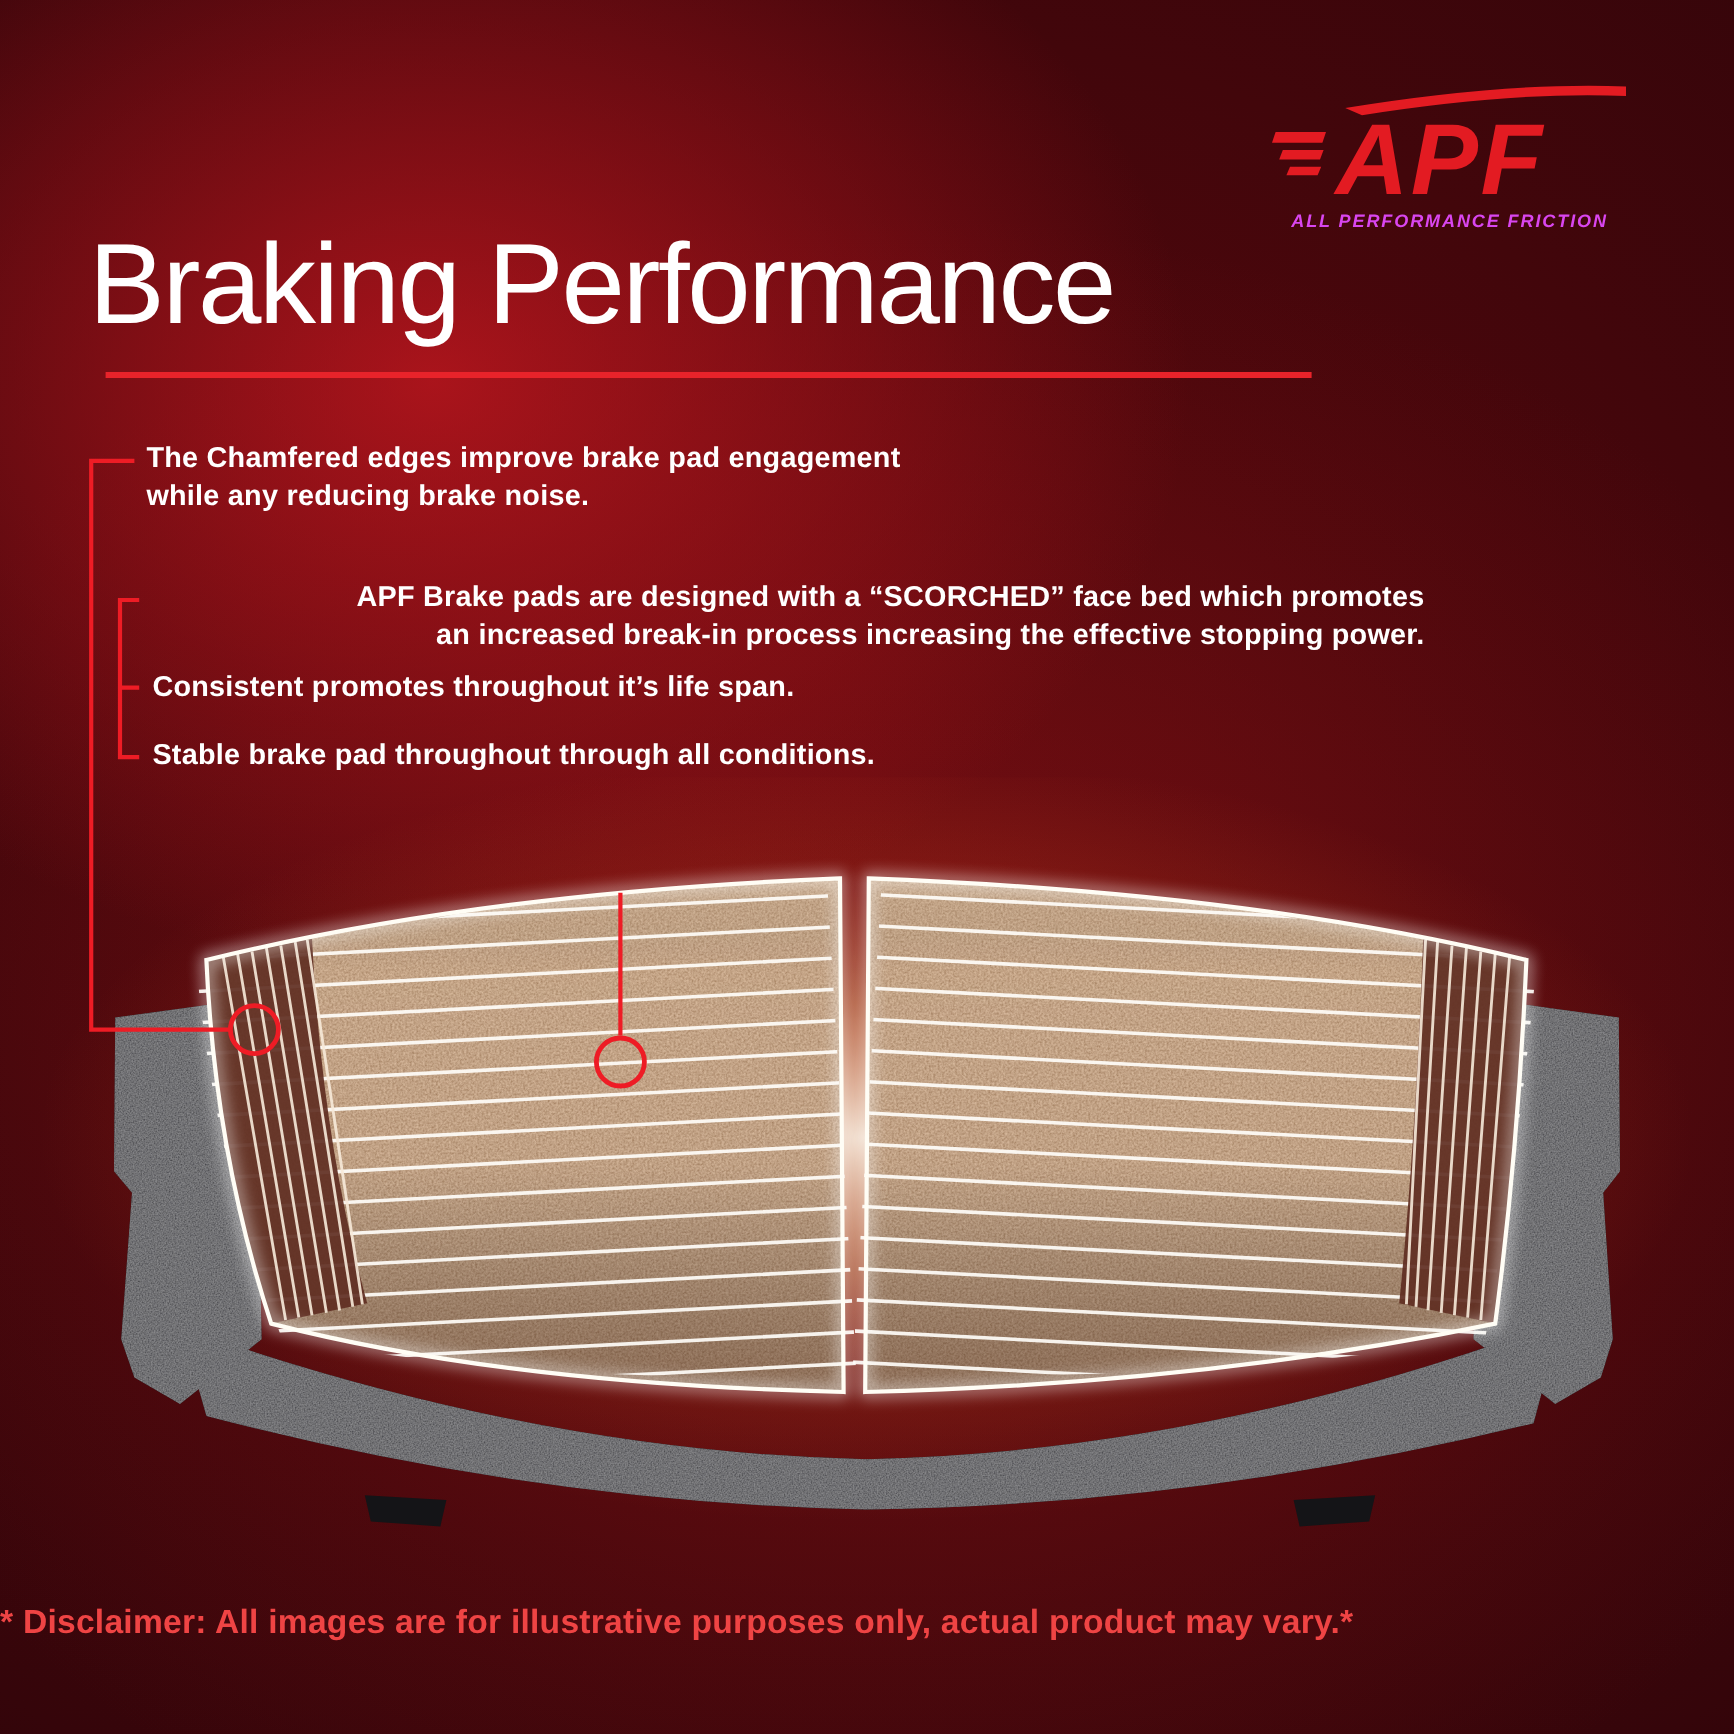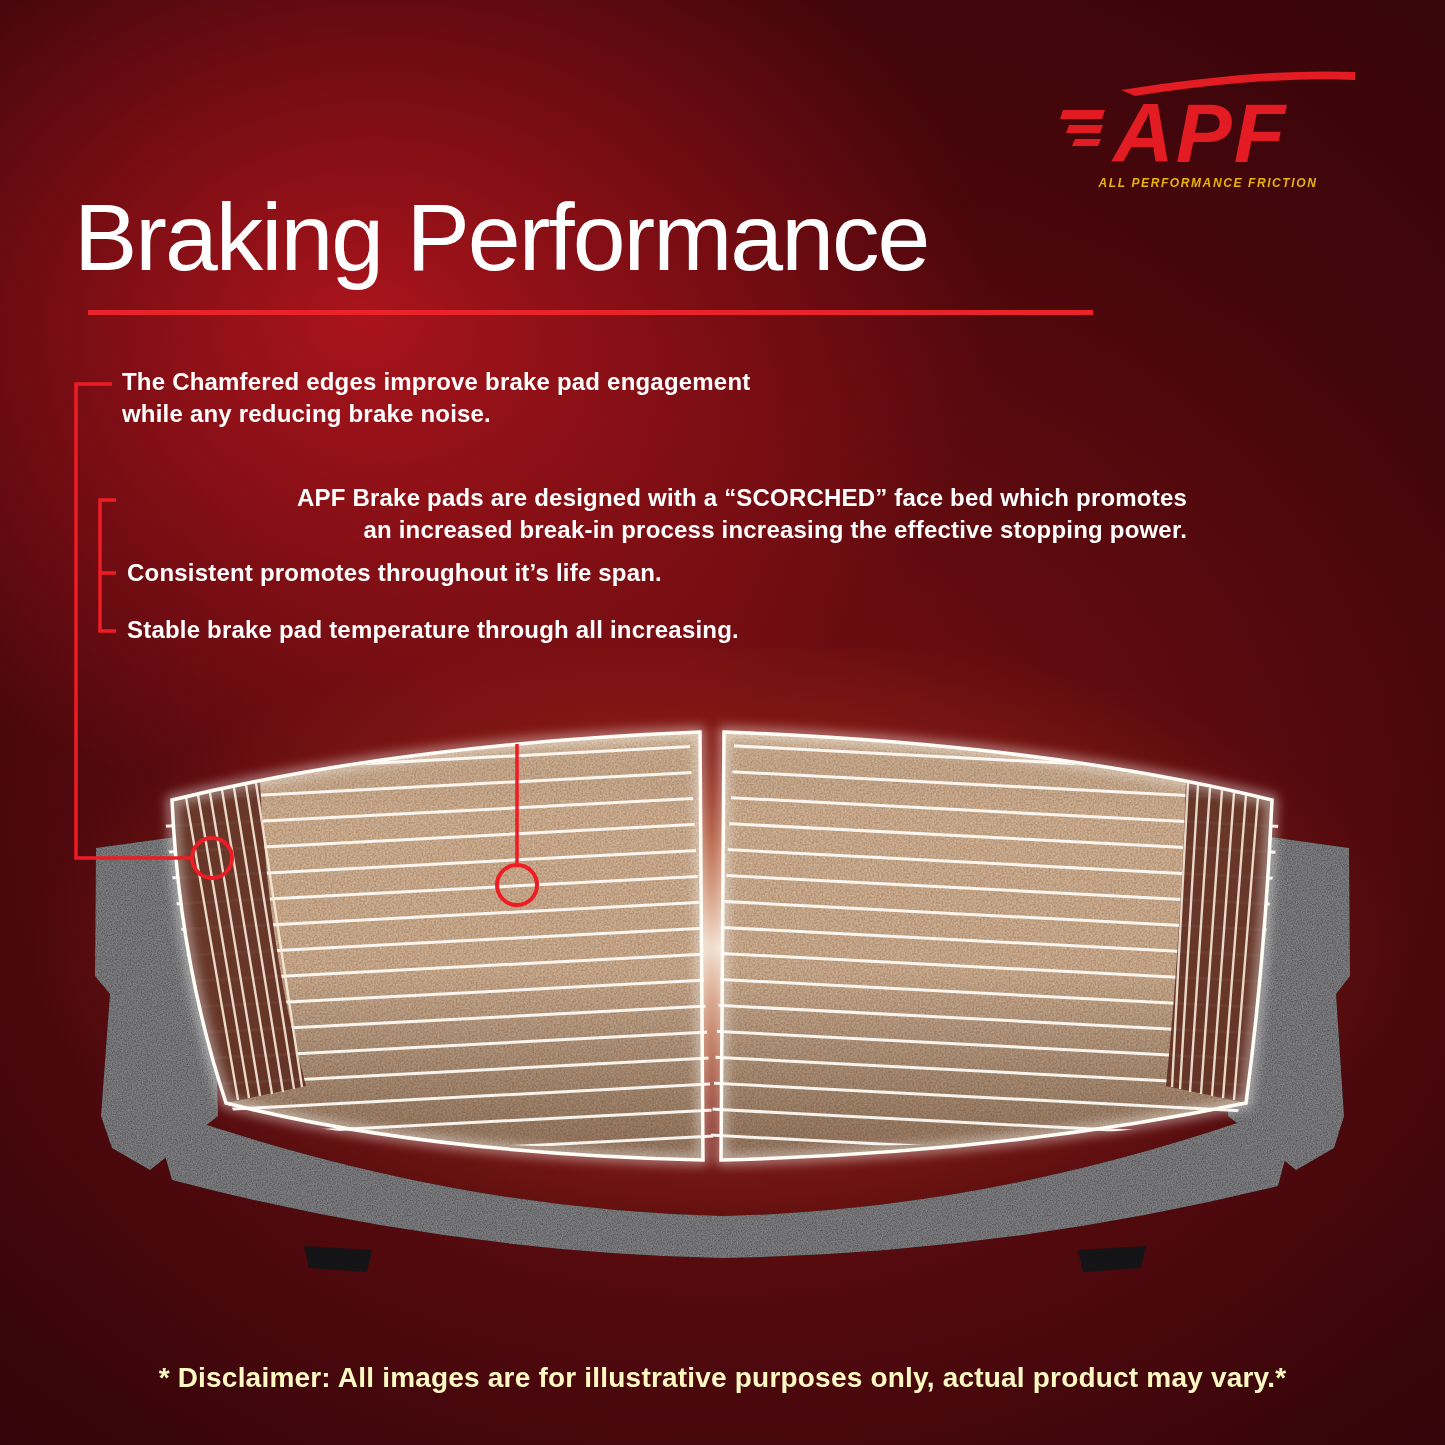--- a/index.html
+++ b/index.html
@@ -8,22 +8,22 @@
     font-family:"Liberation Sans",sans-serif;
     background:
       radial-gradient(900px 700px at 25% 22%, rgba(186,22,30,.85), rgba(120,12,17,0) 70%),
       radial-gradient(1300px 1000px at 50% 62%, rgba(150,24,26,.45), rgba(0,0,0,0) 72%),
       radial-gradient(1900px 1600px at 50% 46%, #5c080d 0%, #35050a 60%, #150203 100%),
       #120203;
   }
   .logo{position:absolute;right:86px;top:66px;width:302px;z-index:3;}
   .logo svg{display:block;}
   .tagline{
-    margin-top:2px;color:#eab308;font-weight:700;font-style:italic;
-    font-size:12px;letter-spacing:1.6px;text-align:center;white-space:nowrap;
+    margin-top:2px;color:#d946ef;font-weight:700;font-style:italic;
+    font-size:15px;letter-spacing:1.6px;text-align:center;white-space:nowrap;
   }
   .title{
     position:absolute;left:74px;top:190px;z-index:3;margin:0;
     color:#ffffff;font-size:95px;font-weight:400;letter-spacing:-2px;line-height:1;
   }
   .title-underline{
     position:absolute;left:88px;top:310px;width:1005px;height:5px;
     background:#e8232a;z-index:3;
   }
   .bullet{
@@ -31,21 +31,21 @@
     font-size:24px;line-height:1.34;white-space:pre-line;letter-spacing:0.2px;
   }
   .b1{left:122px;top:366px;width:820px;}
   .b2{left:127px;top:482px;width:1060px;text-align:right;}
   .b3{left:127px;top:557px;width:900px;}
   .b4{left:127px;top:614px;width:900px;}
   .scene{position:absolute;left:0;top:648px;width:1445px;height:650px;z-index:1;}
   .overlay{position:absolute;left:0;top:0;width:1445px;height:1445px;z-index:5;pointer-events:none;}
   .disclaimer{
     position:absolute;left:0;right:0;top:1336px;z-index:3;
-    color:#fef9c3;font-weight:700;font-size:28px;text-align:center;letter-spacing:0.2px;margin-top:26px;
+    color:#ef4444;font-weight:700;font-size:28px;letter-spacing:0.2px;
   }
 </style>
 </head>
 <body>
 
 <div class="logo">
   <svg width="302" height="108" viewBox="0 0 302 108">
     <g fill="#e31b22">
       <path d="M 6 44 L 48 44 L 45 53 L 3 53 Z"></path>
       <path d="M 12 59 L 46 59 L 43 67 L 9 67 Z"></path>
@@ -58,21 +58,21 @@
 </div>
 
 <h1 class="title">Braking Performance</h1>
 <div class="title-underline"></div>
 
 <div class="bullet b1">The Chamfered edges improve brake pad engagement
 while any reducing brake noise.</div>
 <div class="bullet b2">APF Brake pads are designed with a “SCORCHED” face bed which promotes
 an increased break-in process increasing the effective stopping power.</div>
 <div class="bullet b3">Consistent promotes throughout it’s life span.</div>
-<div class="bullet b4">Stable brake pad temperature through all increasing.</div>
+<div class="bullet b4">Stable brake pad throughout through all conditions.</div>
 
 <svg class="scene" viewBox="0 0 1445 650">
   <defs>
     <radialGradient id="halo" cx="50%" cy="50%" r="50%">
       <stop offset="0%" stop-color="#fff3e0" stop-opacity="0.9"></stop>
       <stop offset="35%" stop-color="#ffb36b" stop-opacity="0.45"></stop>
       <stop offset="65%" stop-color="#d2491d" stop-opacity="0.2"></stop>
       <stop offset="100%" stop-color="#d2491d" stop-opacity="0"></stop>
     </radialGradient>
     <linearGradient id="padface" x1="0" y1="0" x2="0" y2="1">

